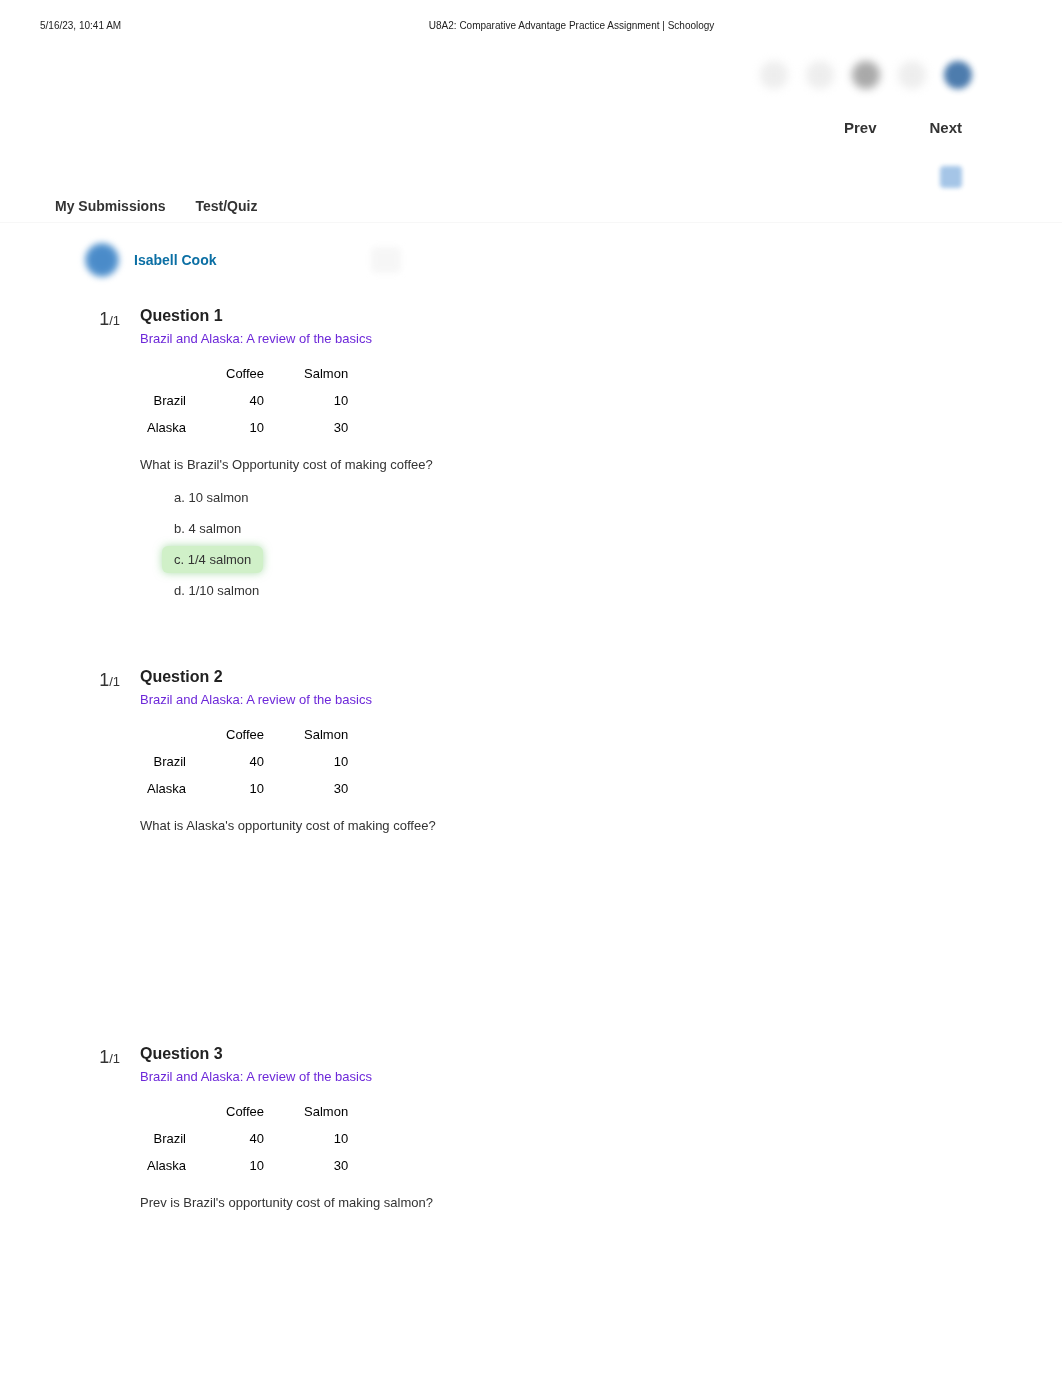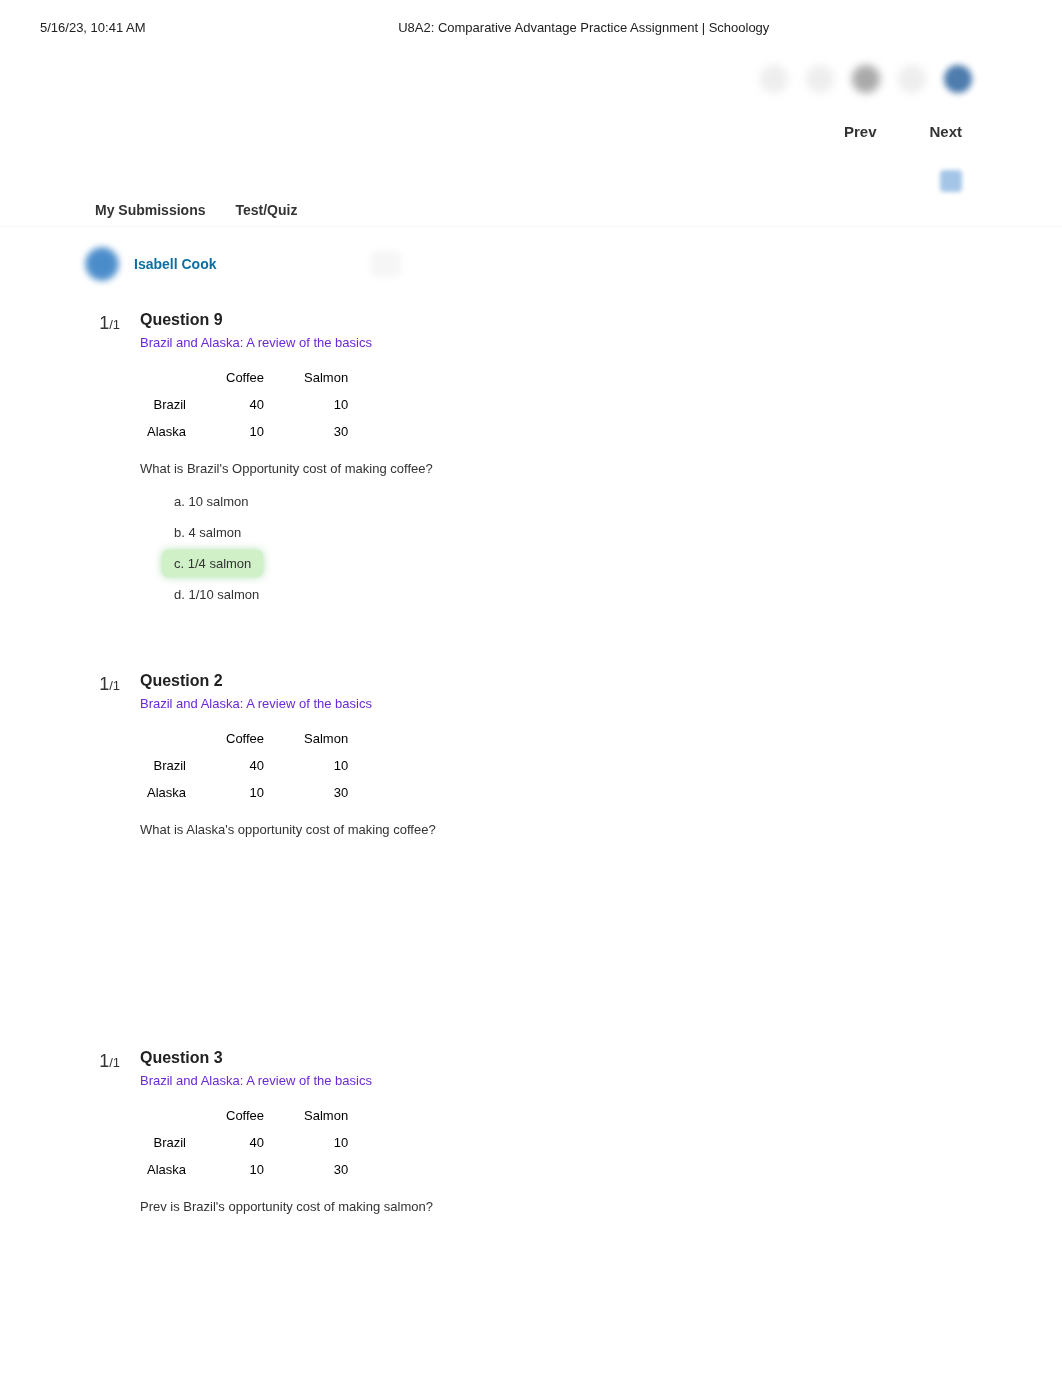--- a/index.html
+++ b/index.html
@@ -6,21 +6,21 @@
   body {
     font-family: -apple-system, BlinkMacSystemFont, "Segoe UI", Arial, sans-serif;
     background: #fff;
     color: #333;
     width: 1062px;
   }
   .print-header {
     display: flex;
     justify-content: space-between;
     padding: 20px 40px 10px 40px;
-    font-size: 13px;
+    font-size: 10px;
     color: #222;
   }
   .top-icons {
     display: flex;
     gap: 18px;
     justify-content: flex-end;
     padding-right: 90px;
     margin-top: 20px;
     margin-bottom: 20px;
     align-items: center;
@@ -52,21 +52,21 @@
     background: #6aa0d8;
     margin-left: auto;
     margin-right: 100px;
     margin-bottom: 10px;
     filter: blur(2px);
     opacity: 0.6;
   }
   .tabs {
     display: flex;
     gap: 30px;
-    padding: 0 0 8px 95px;
+    padding: 0 0 8px 55px;
     font-size: 14px;
     font-weight: 600;
     border-bottom: 1px solid rgba(0,0,0,0.03);
     margin-bottom: 15px;
   }
   .tab { color: #333; cursor: pointer; }
   .student-row {
     display: flex;
     align-items: center;
     gap: 15px;
@@ -164,21 +164,21 @@
 <div class="student-row">
   <div class="student-avatar"></div>
   <span class="student-name">Isabell Cook</span>
   <div class="student-extra"></div>
 </div>
 
 <div class="questions" id="questions-container">
     <div class="question-block">
       <div class="score"><span class="big">1</span><span>/1</span></div>
       <div class="qbody">
-        <div class="qtitle">Question 9</div>
+        <div class="qtitle">Question 1</div>
         <div class="qsub">Brazil and Alaska: A review of the basics</div>
         <table class="data">
           <tbody>
             <tr>
               <td></td>
               <td>Coffee</td>
               <td>Salmon</td>
             </tr>
             <tr>
               <td>Brazil</td>

